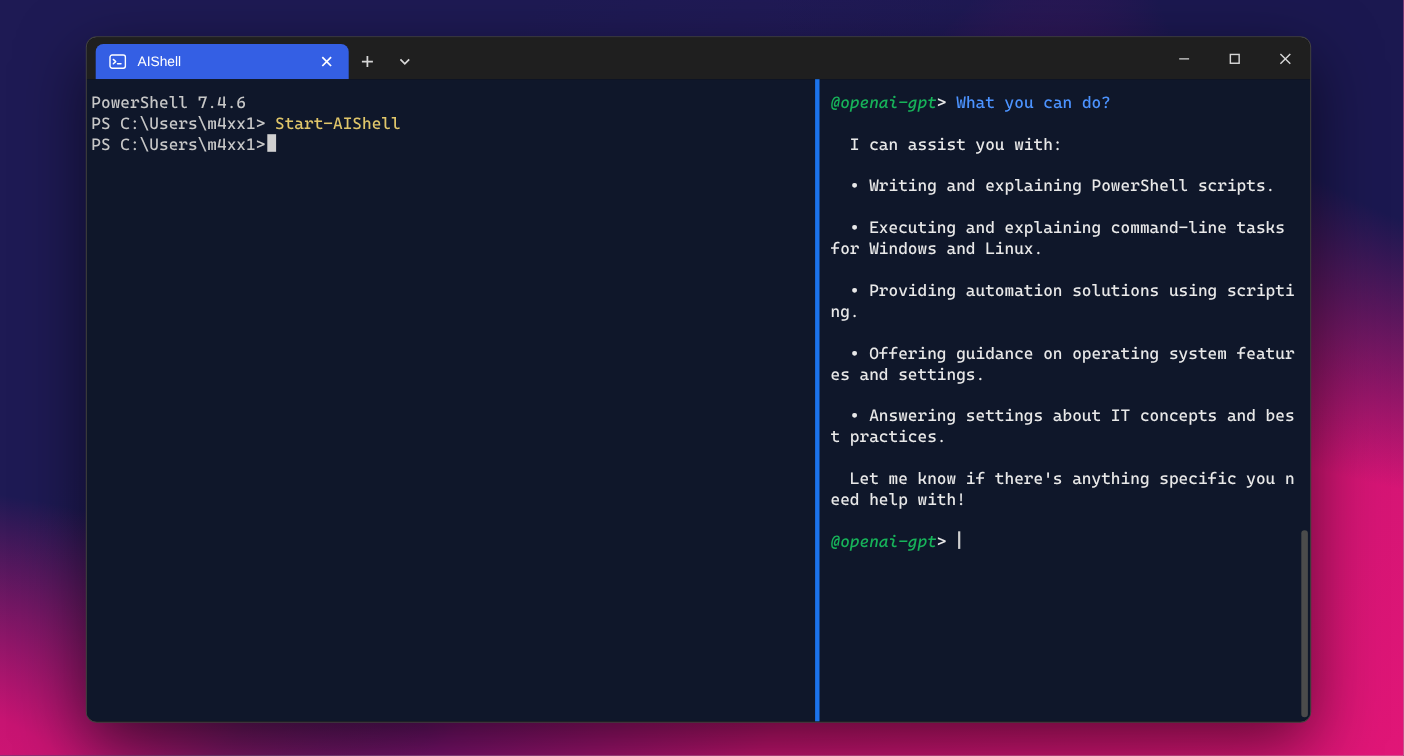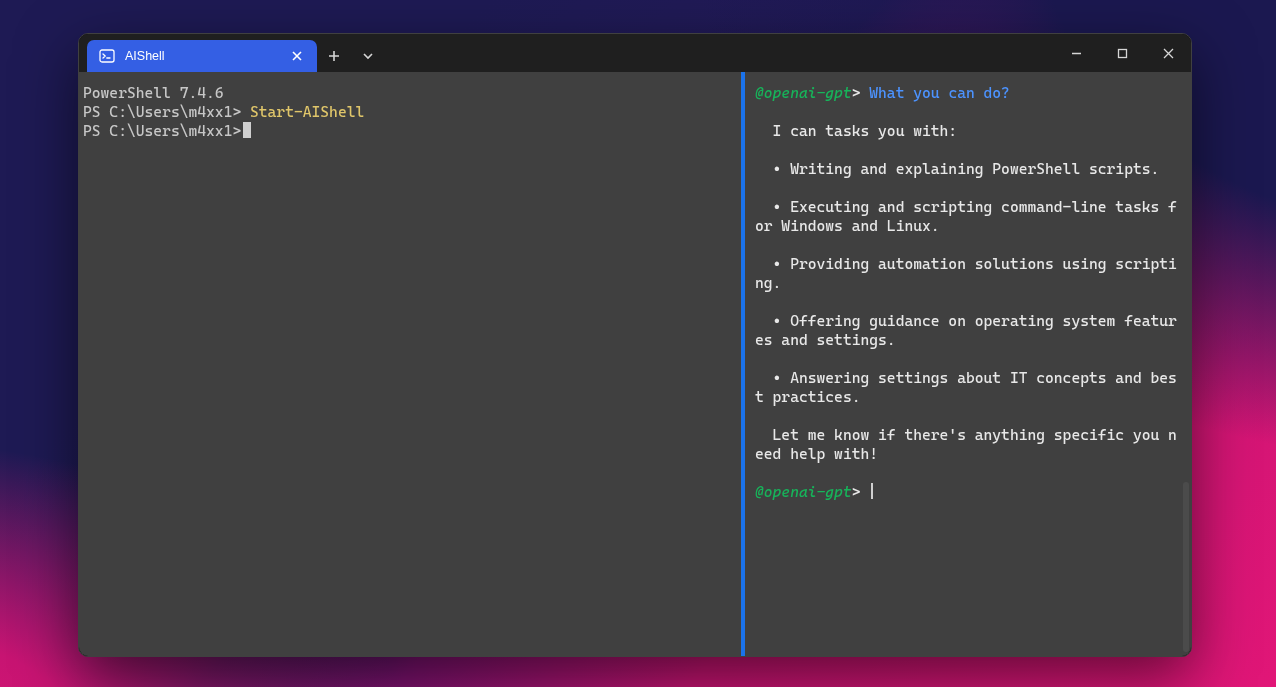--- a/index.html
+++ b/index.html
@@ -103,21 +103,21 @@
     display: inline-flex; align-items: center; justify-content: center;
     color: #d6d6d6;
     cursor: pointer;
   }
   .win-btn svg { width: 11px; height: 11px; stroke: currentColor; stroke-width: 1.3; fill: none; }
 
   
   .panes {
     flex: 1;
     display: flex;
-    background: #404040;
+    background: #0f172a;
     min-height: 0;
   }
   .pane-left {
     width: 662px;
     padding: 12px 12px 12px 4px;
   }
   .splitter {
     width: 4px;
     background: #1b73eb;
     cursor: col-resize;
@@ -229,25 +229,25 @@
       <div class="term"><span class="c-gray">PowerShell 7.4.6</span>
 <span class="prompt-line"><span class="c-gray">PS C:\Users\m4xx1&gt; </span><span class="c-yellow">Start-AIShell</span></span>
 <span class="prompt-line"><span class="c-gray">PS C:\Users\m4xx1&gt;</span><span class="cursor-block"></span></span></div>
     </div>
 
     <div class="splitter"></div>
 
     <div class="pane-right">
       <div class="term"><span class="c-green">@openai-gpt</span><span class="c-white">&gt;</span> <span class="c-blue">What you can do?</span>
 
-  <span class="c-white">I can tasks you with:</span>
+  <span class="c-white">I can assist you with:</span>
 
   <span class="c-white">• <span>Writing and explaining PowerShell scripts.</span></span>
 
-  <span class="c-white">• <span>Executing and scripting command-line tasks for Windows and Linux.</span></span>
+  <span class="c-white">• <span>Executing and explaining command-line tasks for Windows and Linux.</span></span>
 
   <span class="c-white">• <span>Providing automation solutions using scripting.</span></span>
 
   <span class="c-white">• <span>Offering guidance on operating system features and settings.</span></span>
 
   <span class="c-white">• <span>Answering settings about IT concepts and best practices.</span></span>
 
   <span class="c-white">Let me know if there's anything specific you need help with!</span>
 
 <span class="c-green">@openai-gpt</span><span class="c-white">&gt;</span> <span class="cursor-bar"></span></div>

